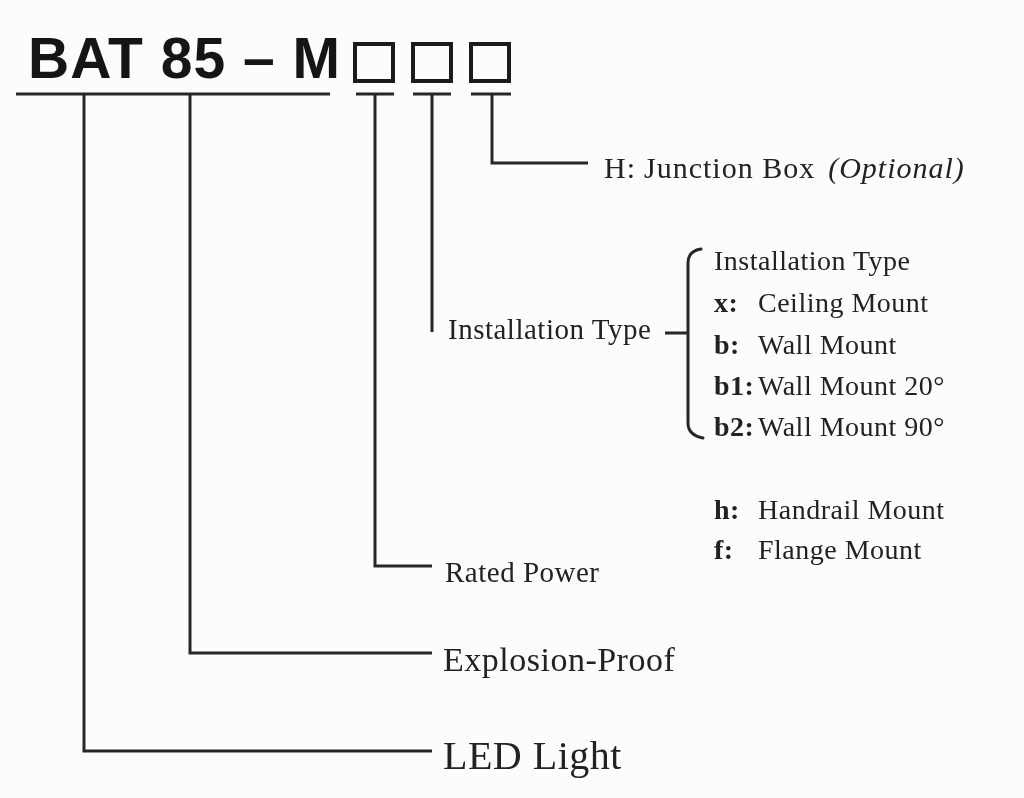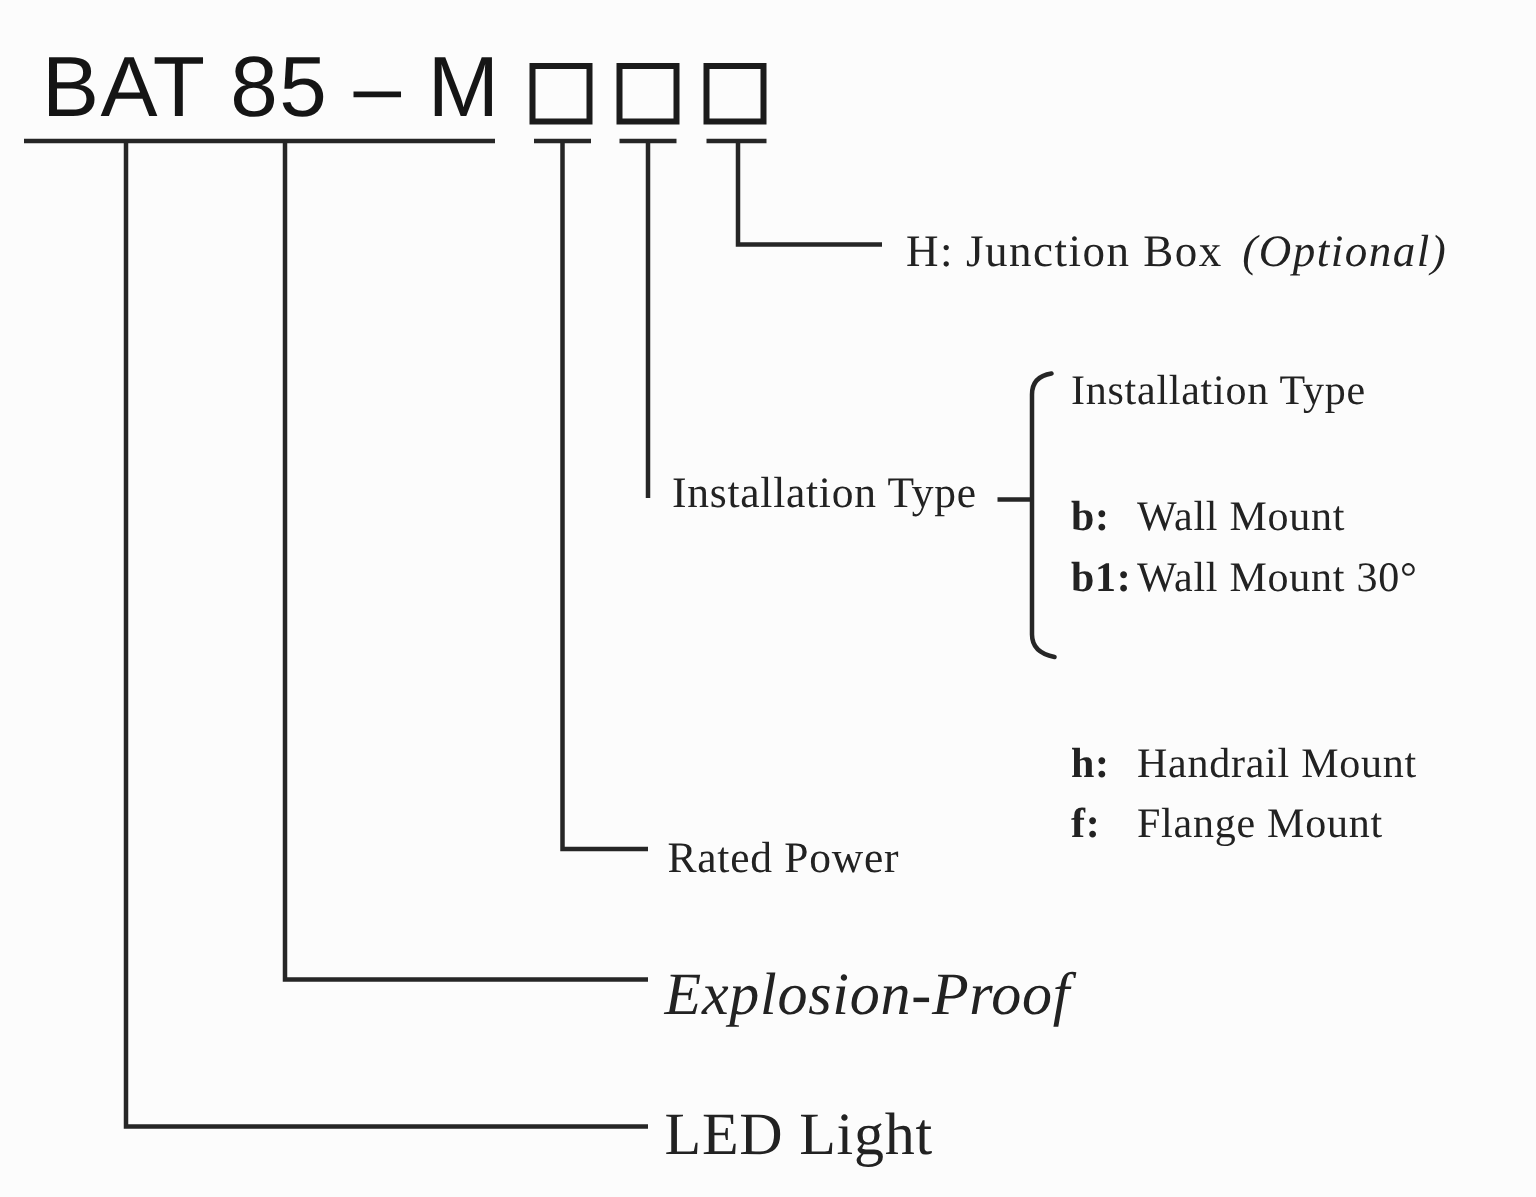--- a/index.html
+++ b/index.html
@@ -9,35 +9,35 @@
     font-family:"Liberation Serif", serif;
     color:#1f1f1f;
     position:relative;
     overflow:hidden;
   }
   .stage{position:absolute;inset:0;}
   svg.lines{position:absolute;left:0;top:0;}
   .model-title{
     position:absolute;left:28px;top:30px;
     font-family:"Liberation Sans", sans-serif;
-    font-weight:normal;font-size:57px;line-height:1;
+    font-weight:bold;font-size:57px;line-height:1;
     letter-spacing:1px;color:#151515;white-space:nowrap;
   }
   .code-box{
     position:absolute;top:42px;width:42px;height:41px;
     border:4px solid #1b1b1b;background:#fcfcfc;box-sizing:border-box;
   }
   .box1{left:353px;} .box2{left:411px;} .box3{left:469px;}
   .lbl{position:absolute;line-height:1.05;white-space:nowrap;color:#222;text-align:center;}
   .junction{left:604px;top:152px;font-size:30px;letter-spacing:1px;}
   .junction .note{font-style:italic;margin-left:13px;}
   .junction .name{margin-left:8px;}
   .install-left{left:448px;top:314px;font-size:29px;letter-spacing:0.5px;}
   .rated{left:445px;top:557px;font-size:29px;letter-spacing:0.5px;}
-  .exp{left:443px;top:642px;font-size:40px;letter-spacing:0.5px;font-style:italic;}
+  .exp{left:443px;top:642px;font-size:34px;letter-spacing:0.5px;}
   .high{left:440px;top:689px;font-size:30px;letter-spacing:0.5px;}
   .led{left:443px;top:735px;font-size:40px;letter-spacing:0.5px;}
   .opt-row{
     position:absolute;left:714px;font-size:28px;line-height:1;
     white-space:nowrap;letter-spacing:0.5px;color:#222;
   }
   .opt-row .key{display:inline-block;width:44px;font-weight:bold;}
   .opt-header{top:247px;}
   .row-x{top:289px;} .row-b{top:331px;font-family:Liberation Serif, serif;} .row-b1{top:372px;} .row-b2{top:413px;}
   .row-g{top:455px;} .row-h{top:496px;} .row-f{top:536px;}
@@ -77,25 +77,31 @@
   <div class="code-box box3"></div>
 
   <div class="lbl junction">
     <span class="key">H:</span><span class="name">Junction Box</span><span class="note">(Optional)</span>
   </div>
 
   <div class="lbl install-left">Installation Type</div>
 
   <div class="opt-row opt-header">Installation Type</div>
 
+  <div class="opt-row row-x">
+    <span class="key">x:</span><span class="val">Ceiling Mount</span>
+  </div>
   <div class="opt-row row-b">
     <span class="key">b:</span><span class="val">Wall Mount</span>
   </div>
   <div class="opt-row row-b1">
-    <span class="key">b1:</span><span class="val">Wall Mount 30°</span>
+    <span class="key">b1:</span><span class="val">Wall Mount 20°</span>
+  </div>
+  <div class="opt-row row-b2">
+    <span class="key">b2:</span><span class="val">Wall Mount 90°</span>
   </div>
   <div class="opt-row row-f">
     <span class="key">f:</span><span class="val">Flange Mount</span>
   </div>
   <div class="opt-row row-h">
     <span class="key">h:</span><span class="val">Handrail Mount</span>
   </div>
 
   <div class="lbl rated">Rated Power</div>
 

